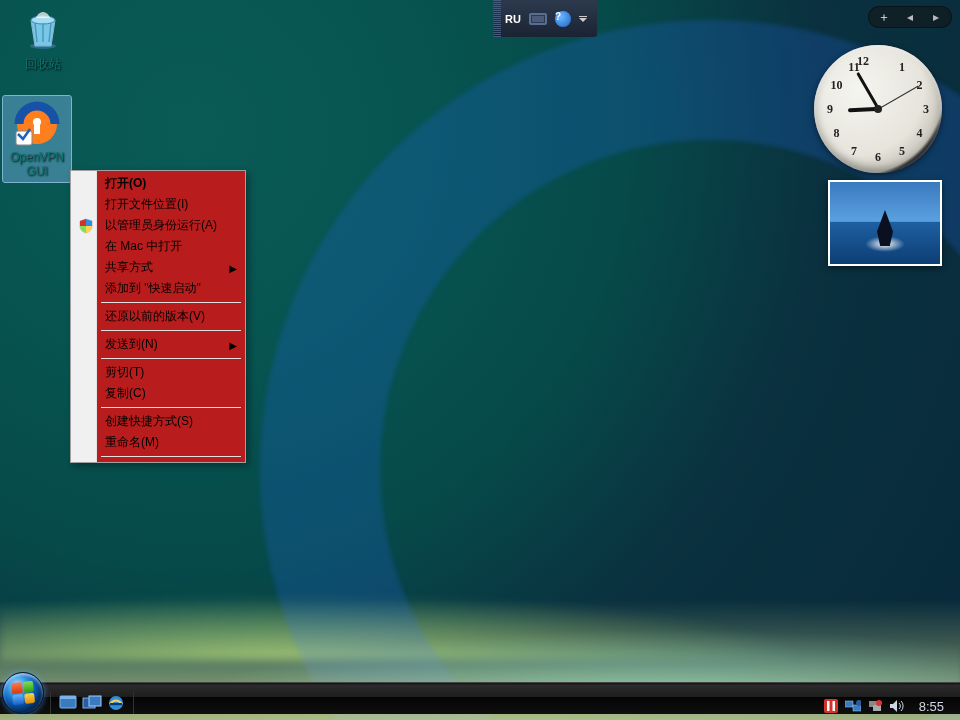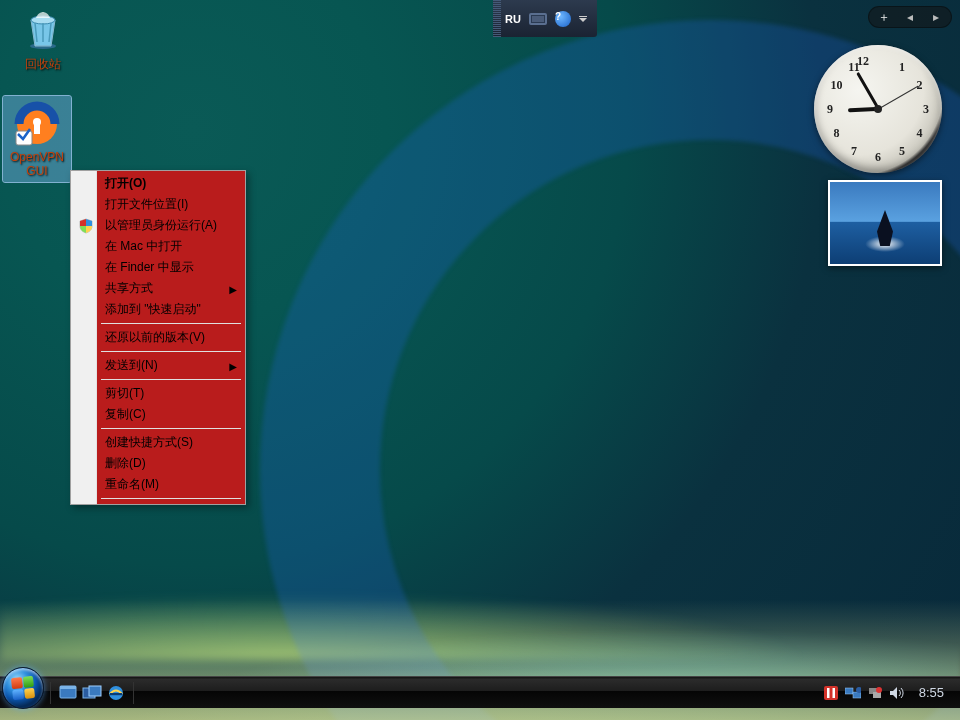--- a/index.html
+++ b/index.html
@@ -31,21 +31,21 @@
     filter: blur(2px);
   }
   .wallpaper .glow {
     position:absolute; left:0; bottom:0; width:100%; height:120px;
     background: linear-gradient(to top, rgba(255,255,160,.6), rgba(255,255,160,0));
   }
 
   
   .desktop-icon {
     position:absolute; width:74px; text-align:center;
-    color:#c2410c; font-size:12px; text-shadow:1px 1px 2px #000;
+    color:#0f766e; font-size:12px; text-shadow:1px 1px 2px #000;
     cursor:pointer;
   }
   .desktop-icon .icon-img {
     width:48px; height:48px; margin:0 auto 2px; display:flex;
     align-items:center; justify-content:center;
   }
   .desktop-icon.selected {
     background: rgba(120,180,230,.45);
     outline:1px solid rgba(160,200,240,.8);
     border-radius:2px; padding:4px 0;
@@ -113,23 +113,23 @@
   .photo-gadget .tail {
     position:absolute; left:50%; bottom:18px; width:16px; height:36px;
     background:#0a1020; clip-path:polygon(50% 0, 100% 60%, 80% 100%, 20% 100%, 0 60%);
     transform:translateX(-50%);
   }
   .photo-gadget .splash { position:absolute; left:50%; bottom:12px; width:40px; height:16px; transform:translateX(-50%);
     background:radial-gradient(ellipse at center, #fff 0%, rgba(255,255,255,0) 70%);}
 
   
   .taskbar {
-    position:absolute; left:0; bottom:12px; width:100%; height:32px;
+    position:absolute; left:0; bottom:6px; width:100%; height:32px;
     background:linear-gradient(#121212 0%, #2b2b2b 8%, #1d1d1d 45%, #050505 46%, #0f0f0f 100%);
-    display:flex; align-items:center; color:#cfd7e3; font-size:11px;
+    display:flex; align-items:flex-end; color:#cfd7e3; font-size:11px;
     border-top:1px solid #444;
   }
   .start-orb {
     position:relative; width:42px; height:42px; margin-top:-10px; margin-left:2px; border-radius:50%;
     background:radial-gradient(circle at 35% 30%, #9fe0ff 0%, #2f8fde 28%, #0b55ad 50%, #052a58 70%);
     border:1px solid #0a1a30; box-shadow:0 0 6px rgba(90,170,255,.6), inset 0 2px 3px rgba(255,255,255,.6);
     display:flex; align-items:center; justify-content:center;
   }
   .start-orb .flag { width:22px; height:22px; display:grid; grid-template:1fr 1fr/1fr 1fr; gap:1px; transform:rotate(-6deg);}
   .start-orb .flag span{ border-radius:2px; }
@@ -194,33 +194,31 @@
     <div class="cm-item">以管理员身份运行(A)<span class="cm-icon">
         <svg width="16" height="16" viewBox="0 0 16 16">
           <path d="M8 1 L14 3 V8 C14 12 11 14 8 15 C5 14 2 12 2 8 V3 Z" fill="#fff" stroke="#888" stroke-width=".5"></path>
           <path d="M8 1 L14 3 V8 L8 8 Z" fill="#2f8fde"></path>
           <path d="M8 8 L14 8 C14 12 11 14 8 15 Z" fill="#ffd24d"></path>
           <path d="M2 3 L8 1 V8 L2 8 Z" fill="#d3322a"></path>
           <path d="M2 8 L8 8 V15 C5 14 2 12 2 8 Z" fill="#7fdf57"></path>
         </svg>
       </span></div>
     <div class="cm-item">在 Mac 中打开</div>
-    <div class="cm-item">在 Finder 中显示</div>
     <div class="cm-item">共享方式<span class="cm-arrow">▶</span></div>
     <div class="cm-item">添加到 "快速启动"</div>
     <div class="cm-sep"></div>
     <div class="cm-item">还原以前的版本(V)</div>
     <div class="cm-sep"></div>
     <div class="cm-item">发送到(N)<span class="cm-arrow">▶</span></div>
     <div class="cm-sep"></div>
     <div class="cm-item">剪切(T)</div>
     <div class="cm-item">复制(C)</div>
     <div class="cm-sep"></div>
     <div class="cm-item">创建快捷方式(S)</div>
-    <div class="cm-item">删除(D)</div>
     <div class="cm-item">重命名(M)</div>
     <div class="cm-sep"></div>
   </div>
 
 <div class="lang-bar">
   <div class="seg drag"></div>
   <div class="seg" style="font-weight:bold;">RU</div>
   <div class="seg">
     <svg width="18" height="12">
         <rect width="18" height="12" rx="2" fill="#5a6f90"></rect>

